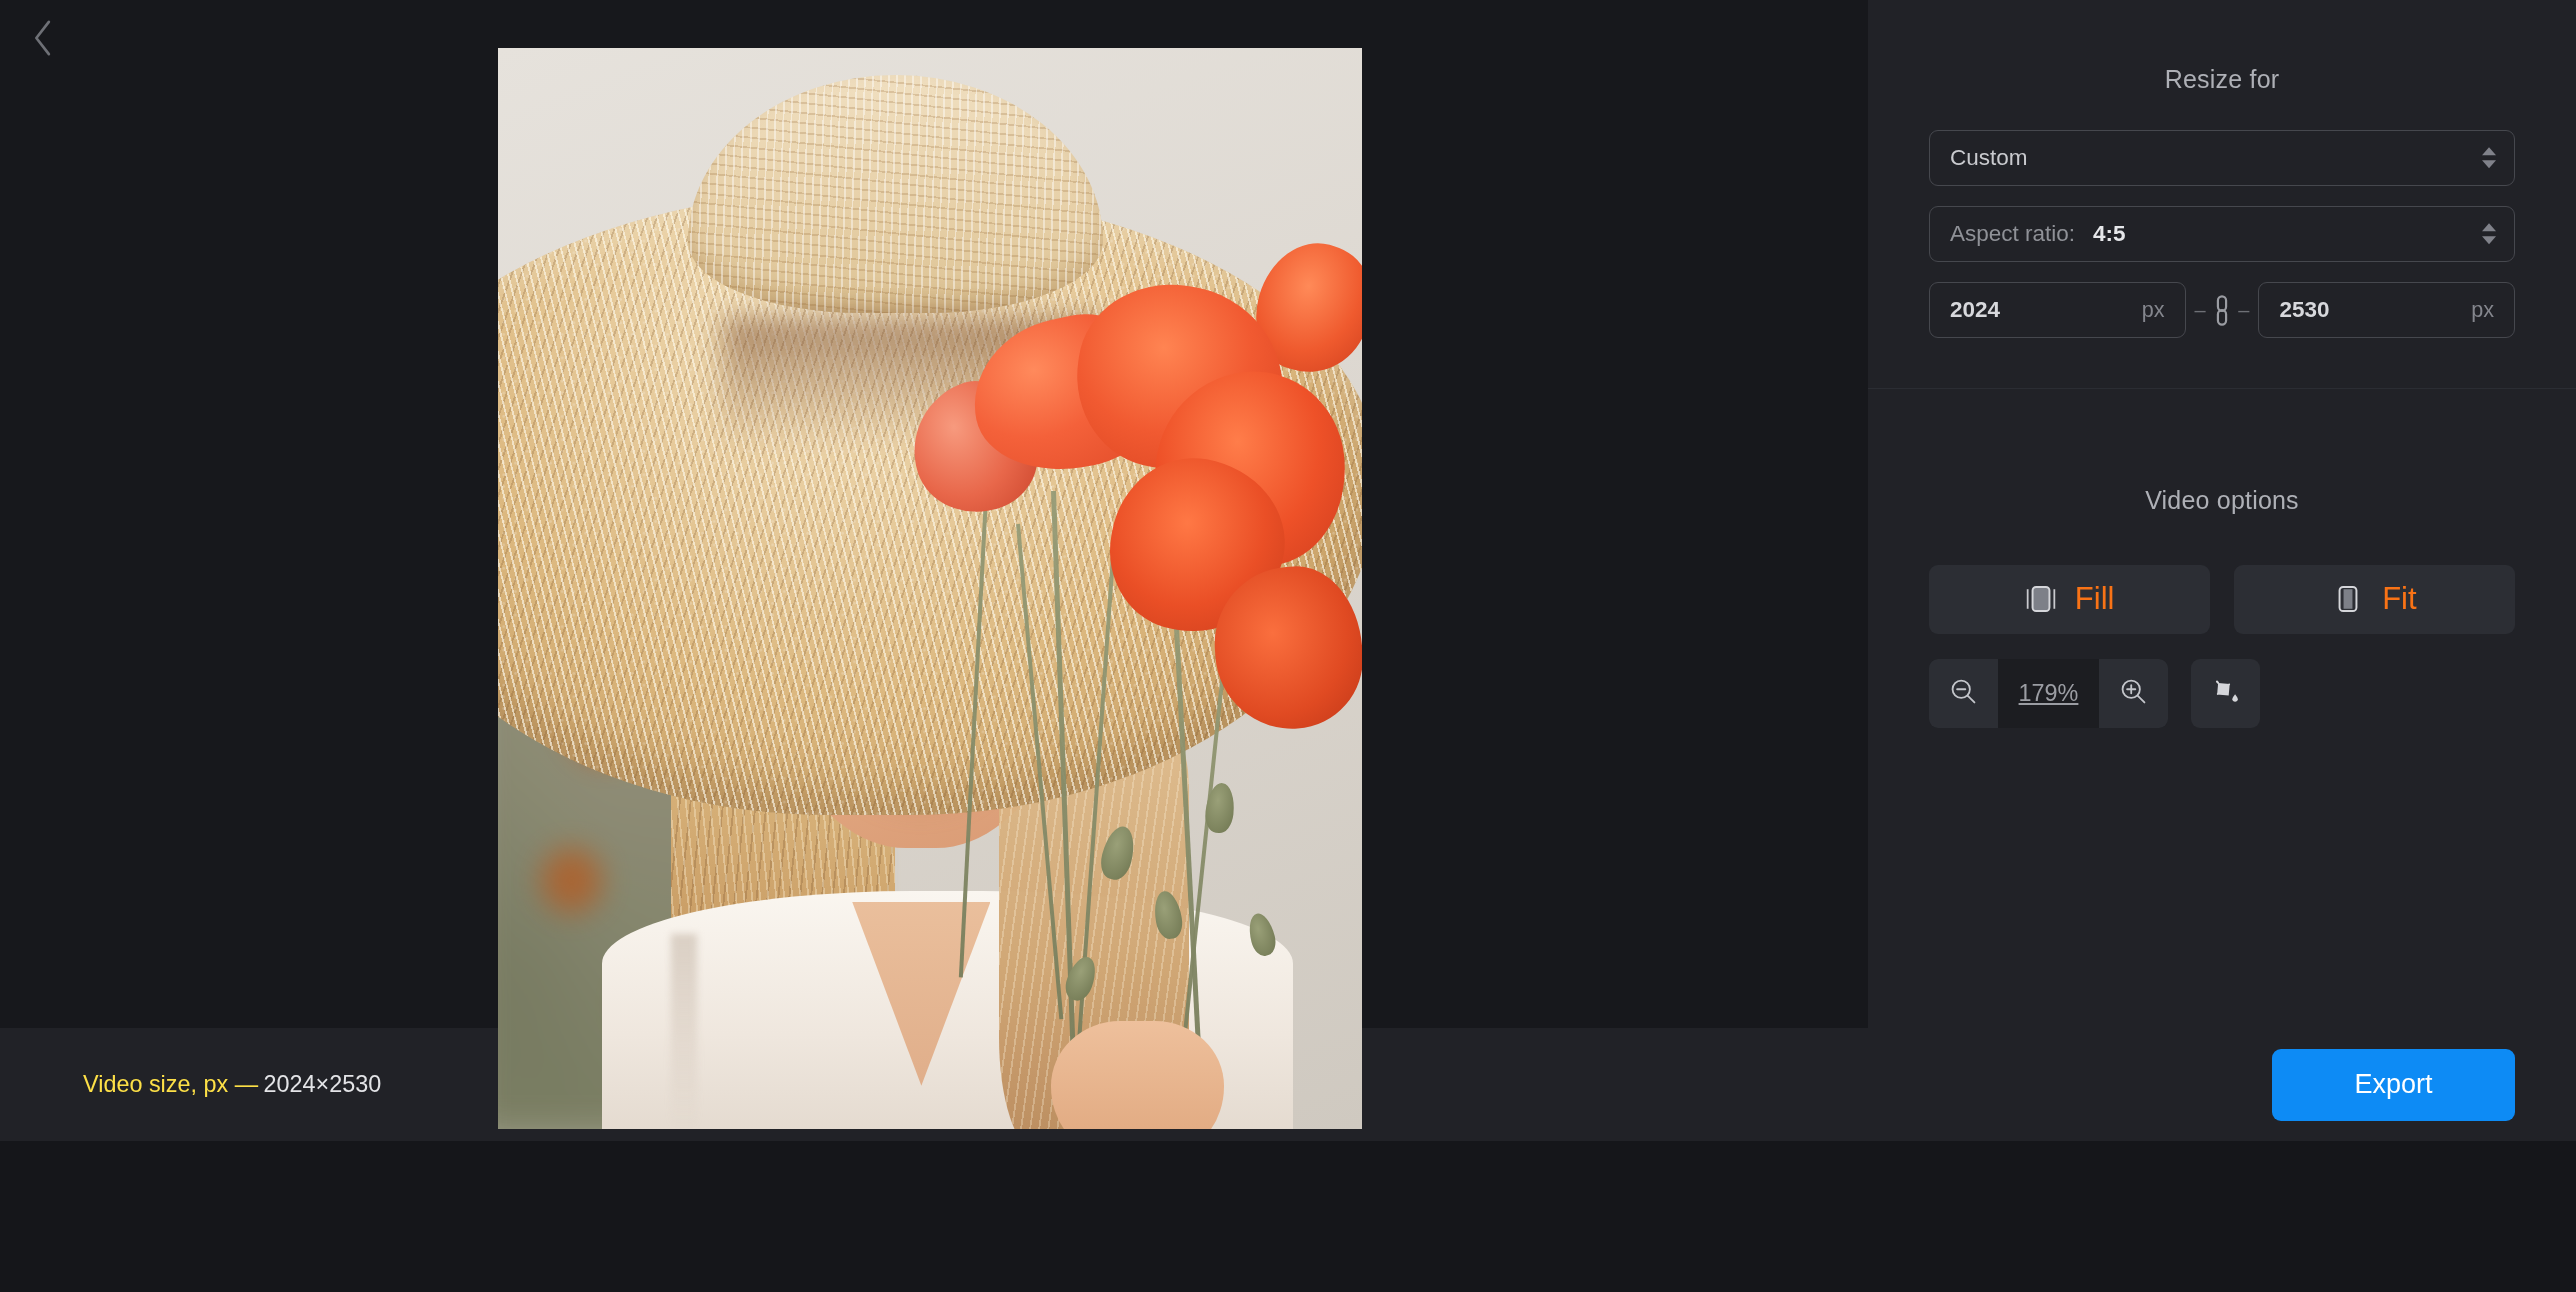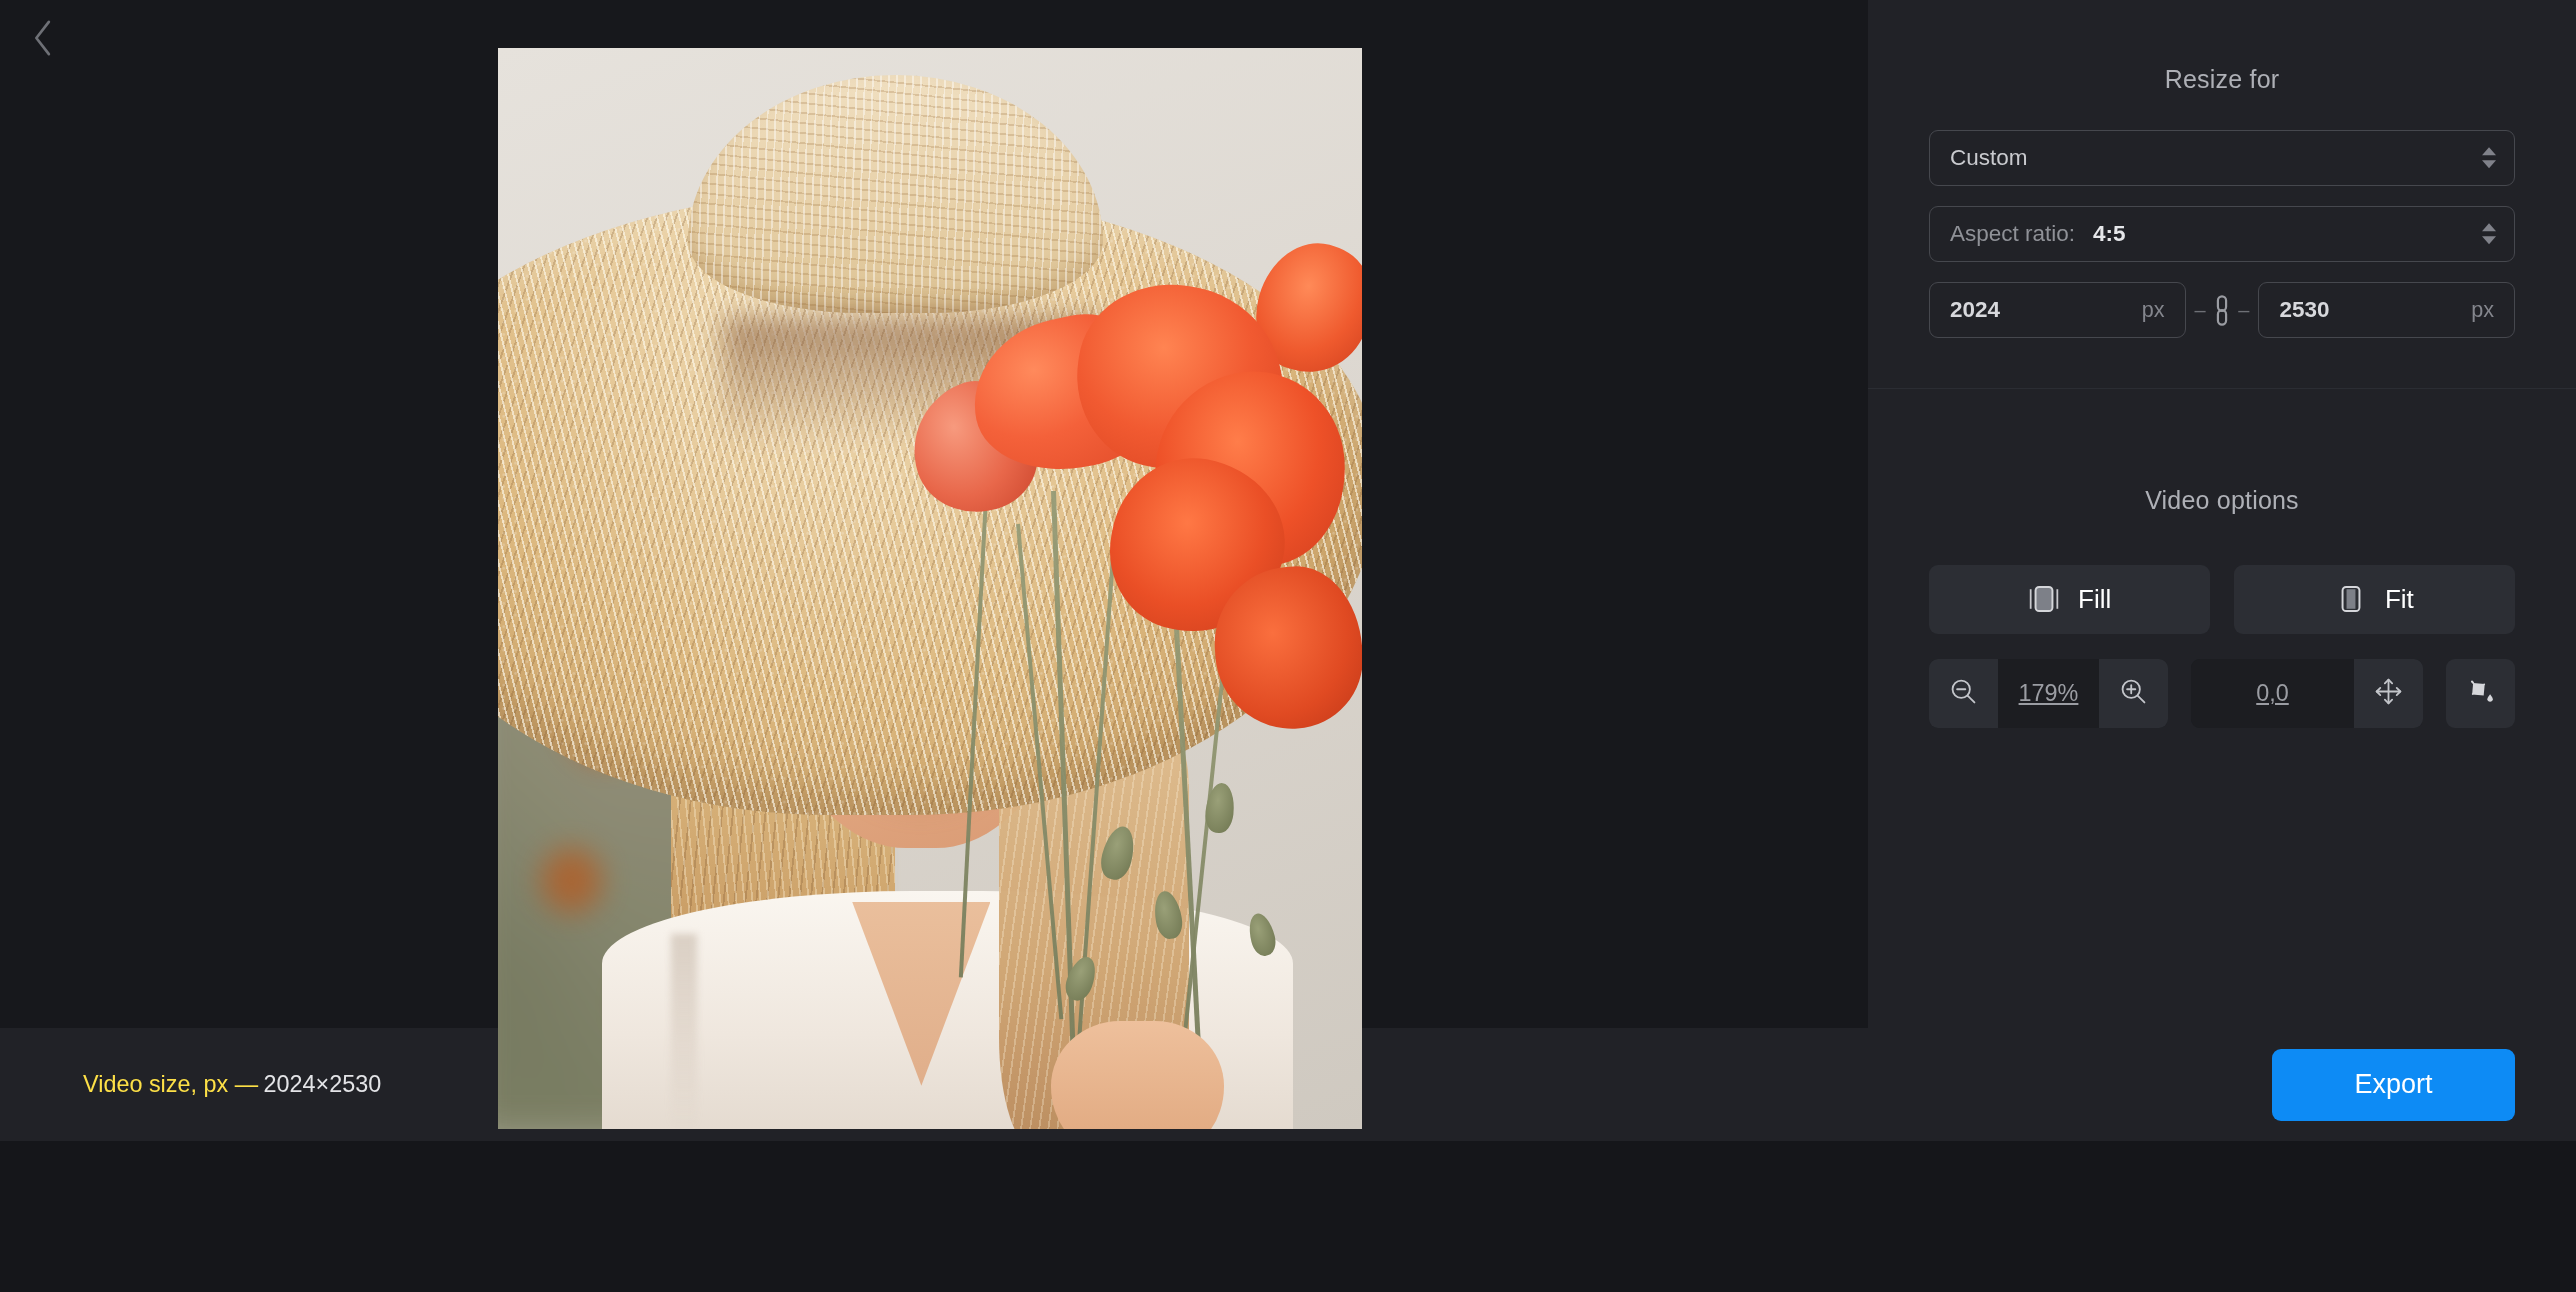--- a/index.html
+++ b/index.html
@@ -341,21 +341,21 @@
   .crop-btns { display:flex; gap:23.4px; margin-bottom:25px; }
   .crop-btn {
     flex:1 1 0;
     height:69px;
     background:#2c2e34;
     border-radius:9px;
     display:flex; align-items:center; justify-content:center;
     gap:18px;
     cursor:pointer;
   }
-  .crop-btn .lbl { color:#ffffff; font-size:26px; }
+  .crop-btn .lbl { color:#f97316; font-size:31px; }
   .ic-fill, .ic-fit { position:relative; width:32px; height:32px; }
 
   .toolbar-row { display:flex; align-items:center; gap:23.4px; }
   .grp {
     display:flex; align-items:center;
     background:#1c1d21;
     border-radius:9px;
     overflow:hidden;
   }
   .grp-zoom { flex:0 0 auto; }
@@ -571,35 +571,20 @@
                 <svg width="31" height="31" viewBox="0 0 34 34" fill="none">
                   <circle cx="14.5" cy="14.5" r="9.5" stroke="#c3c5ca" stroke-width="2"></circle>
                   <line x1="10" y1="14.5" x2="19" y2="14.5" stroke="#c3c5ca" stroke-width="2" stroke-linecap="round"></line>
                   <line x1="14.5" y1="10" x2="14.5" y2="19" stroke="#c3c5ca" stroke-width="2" stroke-linecap="round"></line>
                   <line x1="21.5" y1="21.5" x2="29" y2="29" stroke="#c3c5ca" stroke-width="2" stroke-linecap="round"></line>
                 </svg>
               </span>
             </div>
           </div>
 
-          <div class="grp grp-pos">
-            <div class="tb-val wide">0,0</div>
-            <div class="tb-btn">
-              <span>
-                <svg width="31" height="31" viewBox="0 0 34 34" fill="none" stroke="#c3c5ca" stroke-width="2" stroke-linecap="round" stroke-linejoin="round">
-                  <line x1="17" y1="4" x2="17" y2="30"></line>
-                  <line x1="4" y1="17" x2="30" y2="17"></line>
-                  <polyline points="13,8 17,4 21,8"></polyline>
-                  <polyline points="13,26 17,30 21,26"></polyline>
-                  <polyline points="8,13 4,17 8,21"></polyline>
-                  <polyline points="26,13 30,17 26,21"></polyline>
-                </svg>
-              </span>
-            </div>
-          </div>
 
           <div class="tb-solo">
             <span>
               <svg width="31" height="31" viewBox="0 0 34 34" fill="none">
                 <g transform="rotate(-40 16 16)">
                   <path d="M7 14 L16 5 L25 14 L16 23 Z" fill="#d5d6da"></path>
                   <path d="M16 5 L16 3" stroke="#d5d6da" stroke-width="2.2" stroke-linecap="round"></path>
                   <path d="M7 14 L25 14" stroke="#d5d6da" stroke-width="1.6"></path>
                 </g>
                 <path d="M27.5 20 C29.6 22.7 30.5 24 30.5 25.4 C30.5 27 29.2 28.2 27.5 28.2

